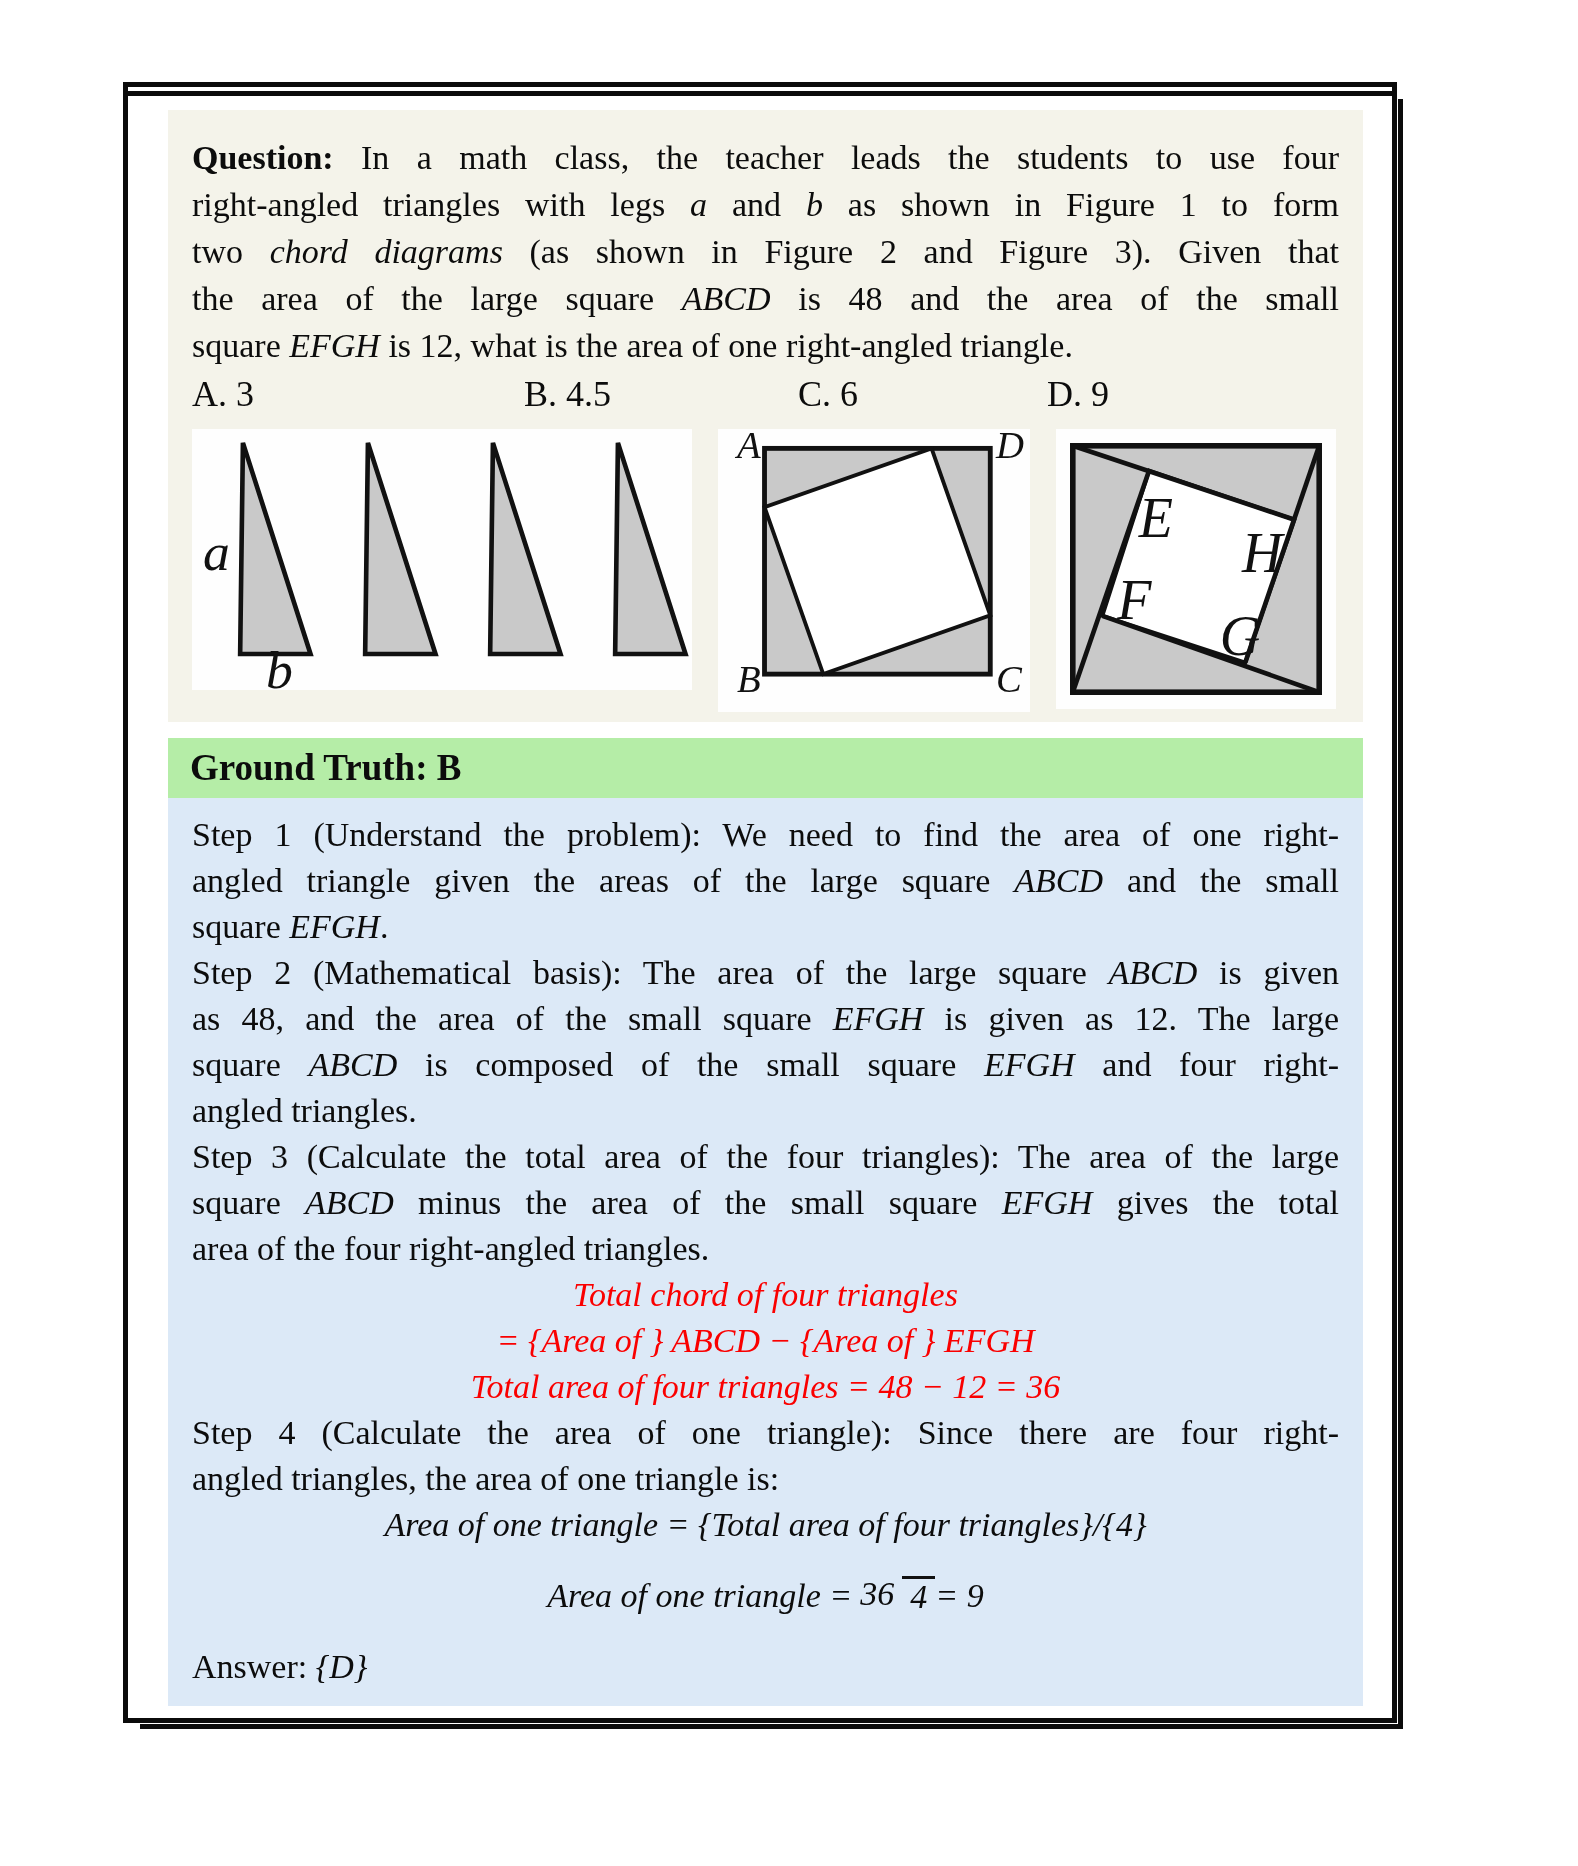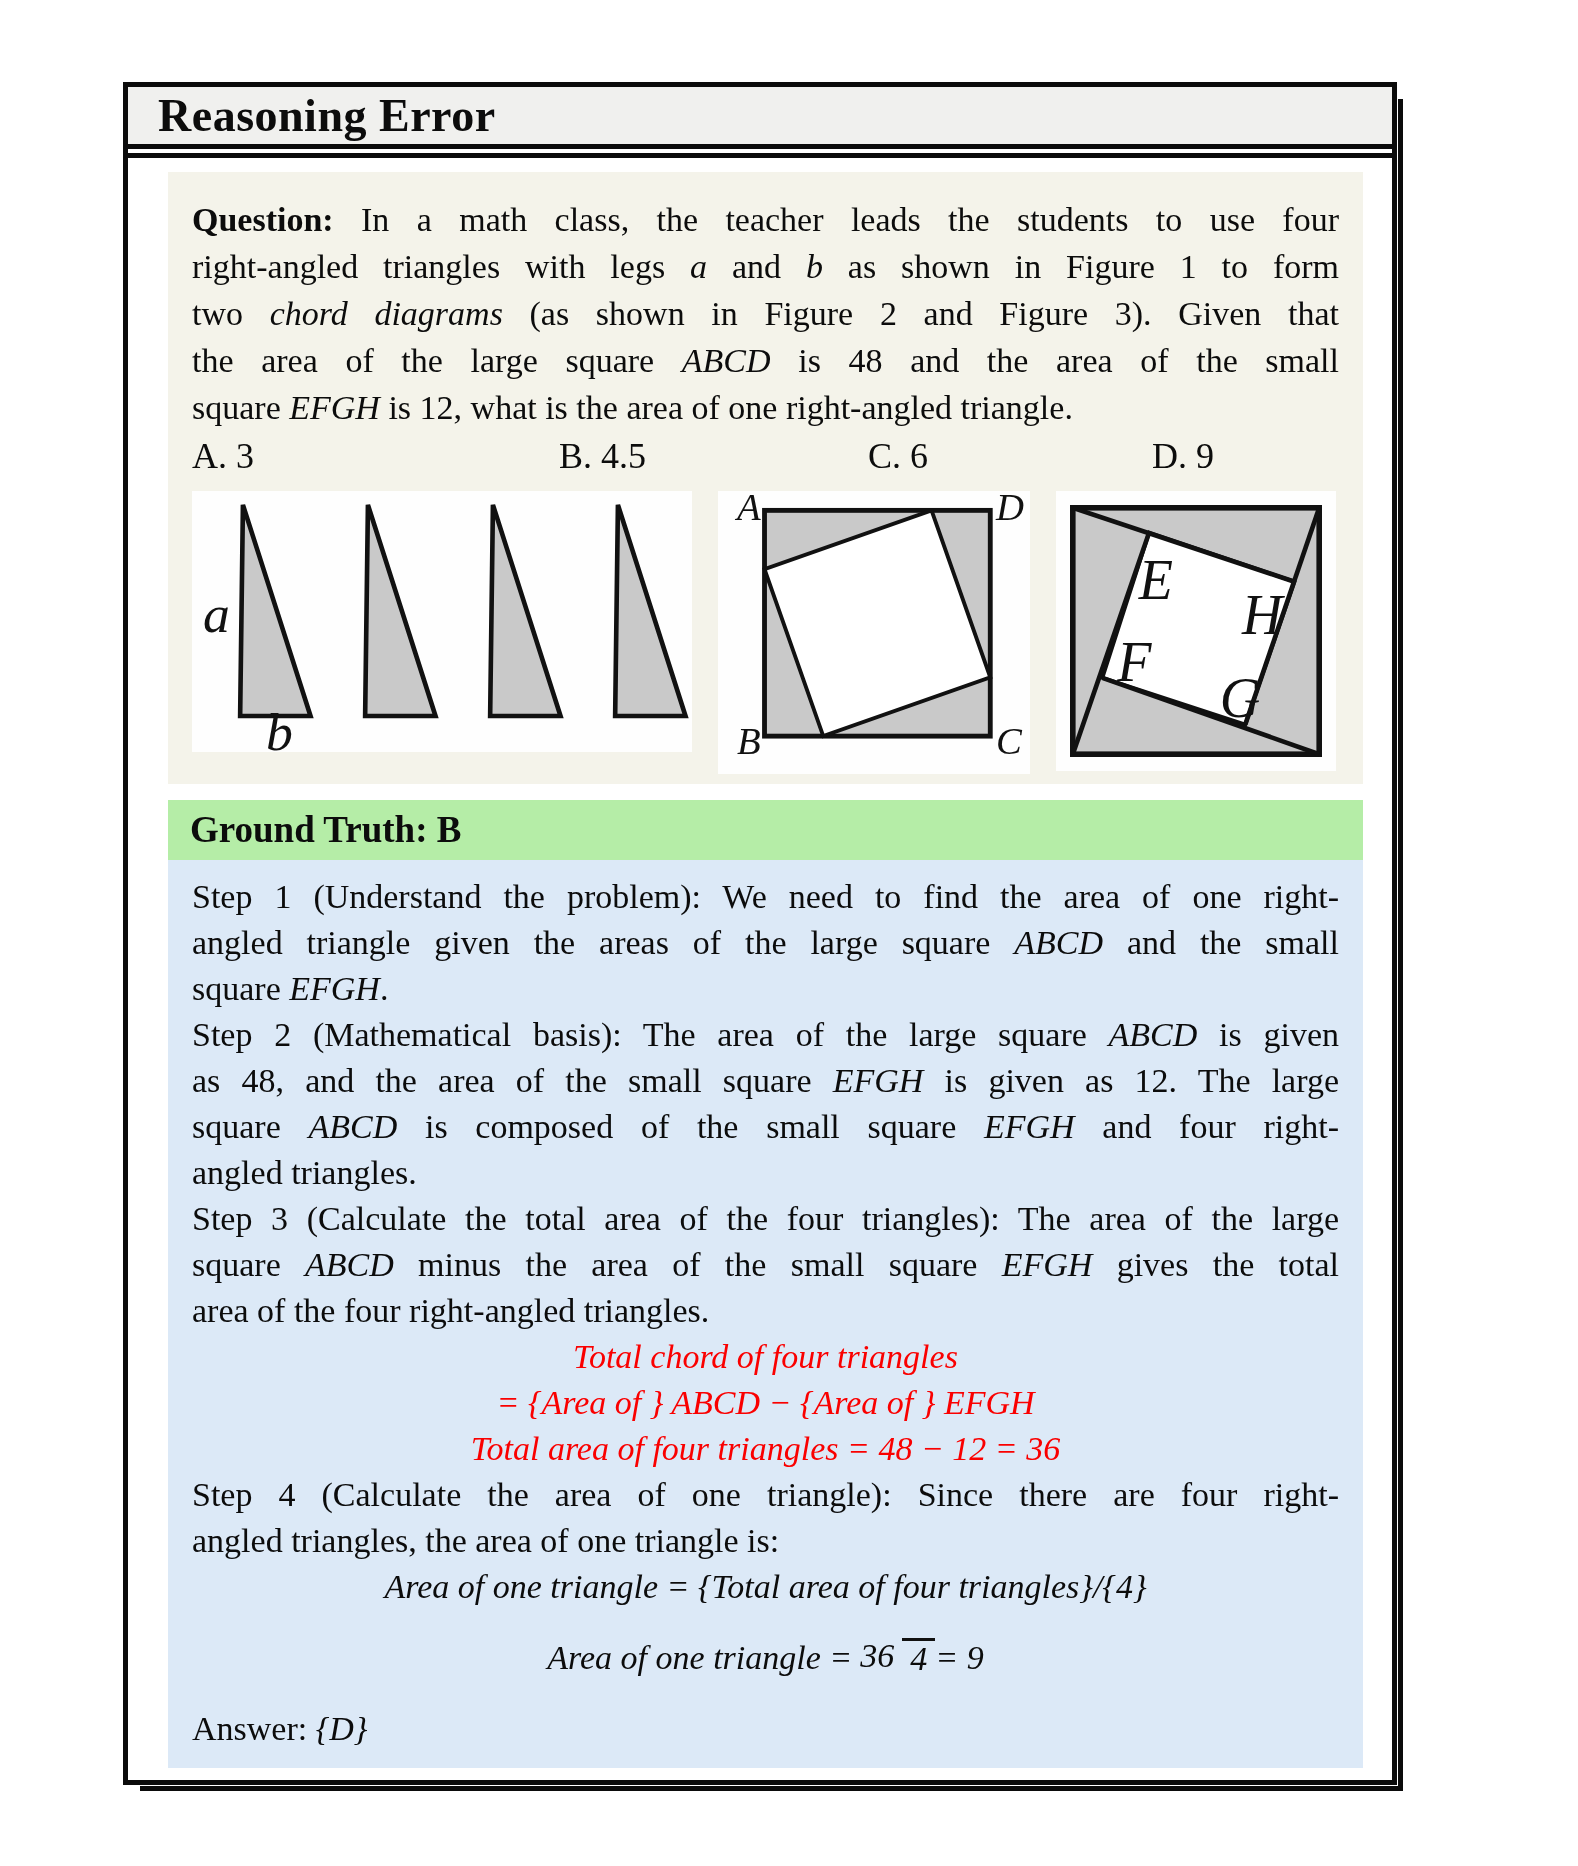--- a/index.html
+++ b/index.html
@@ -19,21 +19,21 @@
   .header-rule{height:5px;background:var(--border);}
   .content{padding:14px 29px 12px 40px;background:#fff;}
 
   .question-panel{background:var(--beige_bg);padding:24px 24px 10px 24px;}
   .line{font-size:34px;line-height:47px;}
   .line.just{text-align:justify;text-align-last:justify;}
   .line.left{text-align:left;}
   .line.center{text-align:center;text-align-last:center;}
   .b{font-weight:700;}
   .i{font-style:italic;}
-  .options{display:flex;font-size:36px;line-height:46px;margin-top:2px;gap:35px;}
+  .options{display:flex;font-size:36px;line-height:46px;margin-top:2px;}
   .options span:nth-child(1){width:288px;}
   .options span:nth-child(2){width:274px;margin-left:44px;}
   .options span:nth-child(3){width:249px;}
 
   .figures{display:flex;gap:26px;margin-top:12px;align-items:flex-start;}
   .figpanel{background:#fefefe;}
   .fig1 svg{width:500px;display:block;}
   .fig2 svg{width:312px;display:block;}
   .fig3 svg{width:280px;display:block;}
   .figlabel{font-family:"Liberation Serif",serif;font-style:italic;fill:#111;}
@@ -46,23 +46,20 @@
   .fracline{height:96px;display:flex;align-items:center;justify-content:center;gap:0;font-size:34px;}
   .frac{display:inline-flex;flex-direction:row;text-align:center;font-style:italic;line-height:1.08;}
   .frac .num{padding:0 8px;}
   .frac .den{border-top:3px solid #111;padding:0 8px;}
 </style>
 </head>
 <body>
 
 <div class="page">
   <div class="outer">
-    <div class="header">
-      <span class="title">Reasoning Error</span>
-    </div>
     <div class="header-gap"></div>
     <div class="header-rule"></div>
 
     <div class="content">
 
       <div class="question-panel">
         <div id="question-lines">
             <div class="line just"><span class="b">Question: </span><span>In a math class, the teacher leads the students to use four</span></div>
             <div class="line just"><span>right-angled triangles with legs </span><span class="i">a</span><span> and </span><span class="i">b</span><span> as shown in Figure 1 to form</span></div>
             <div class="line just"><span>two </span><span class="i">chord diagrams</span><span> (as shown in Figure 2 and Figure 3). Given that</span></div>

